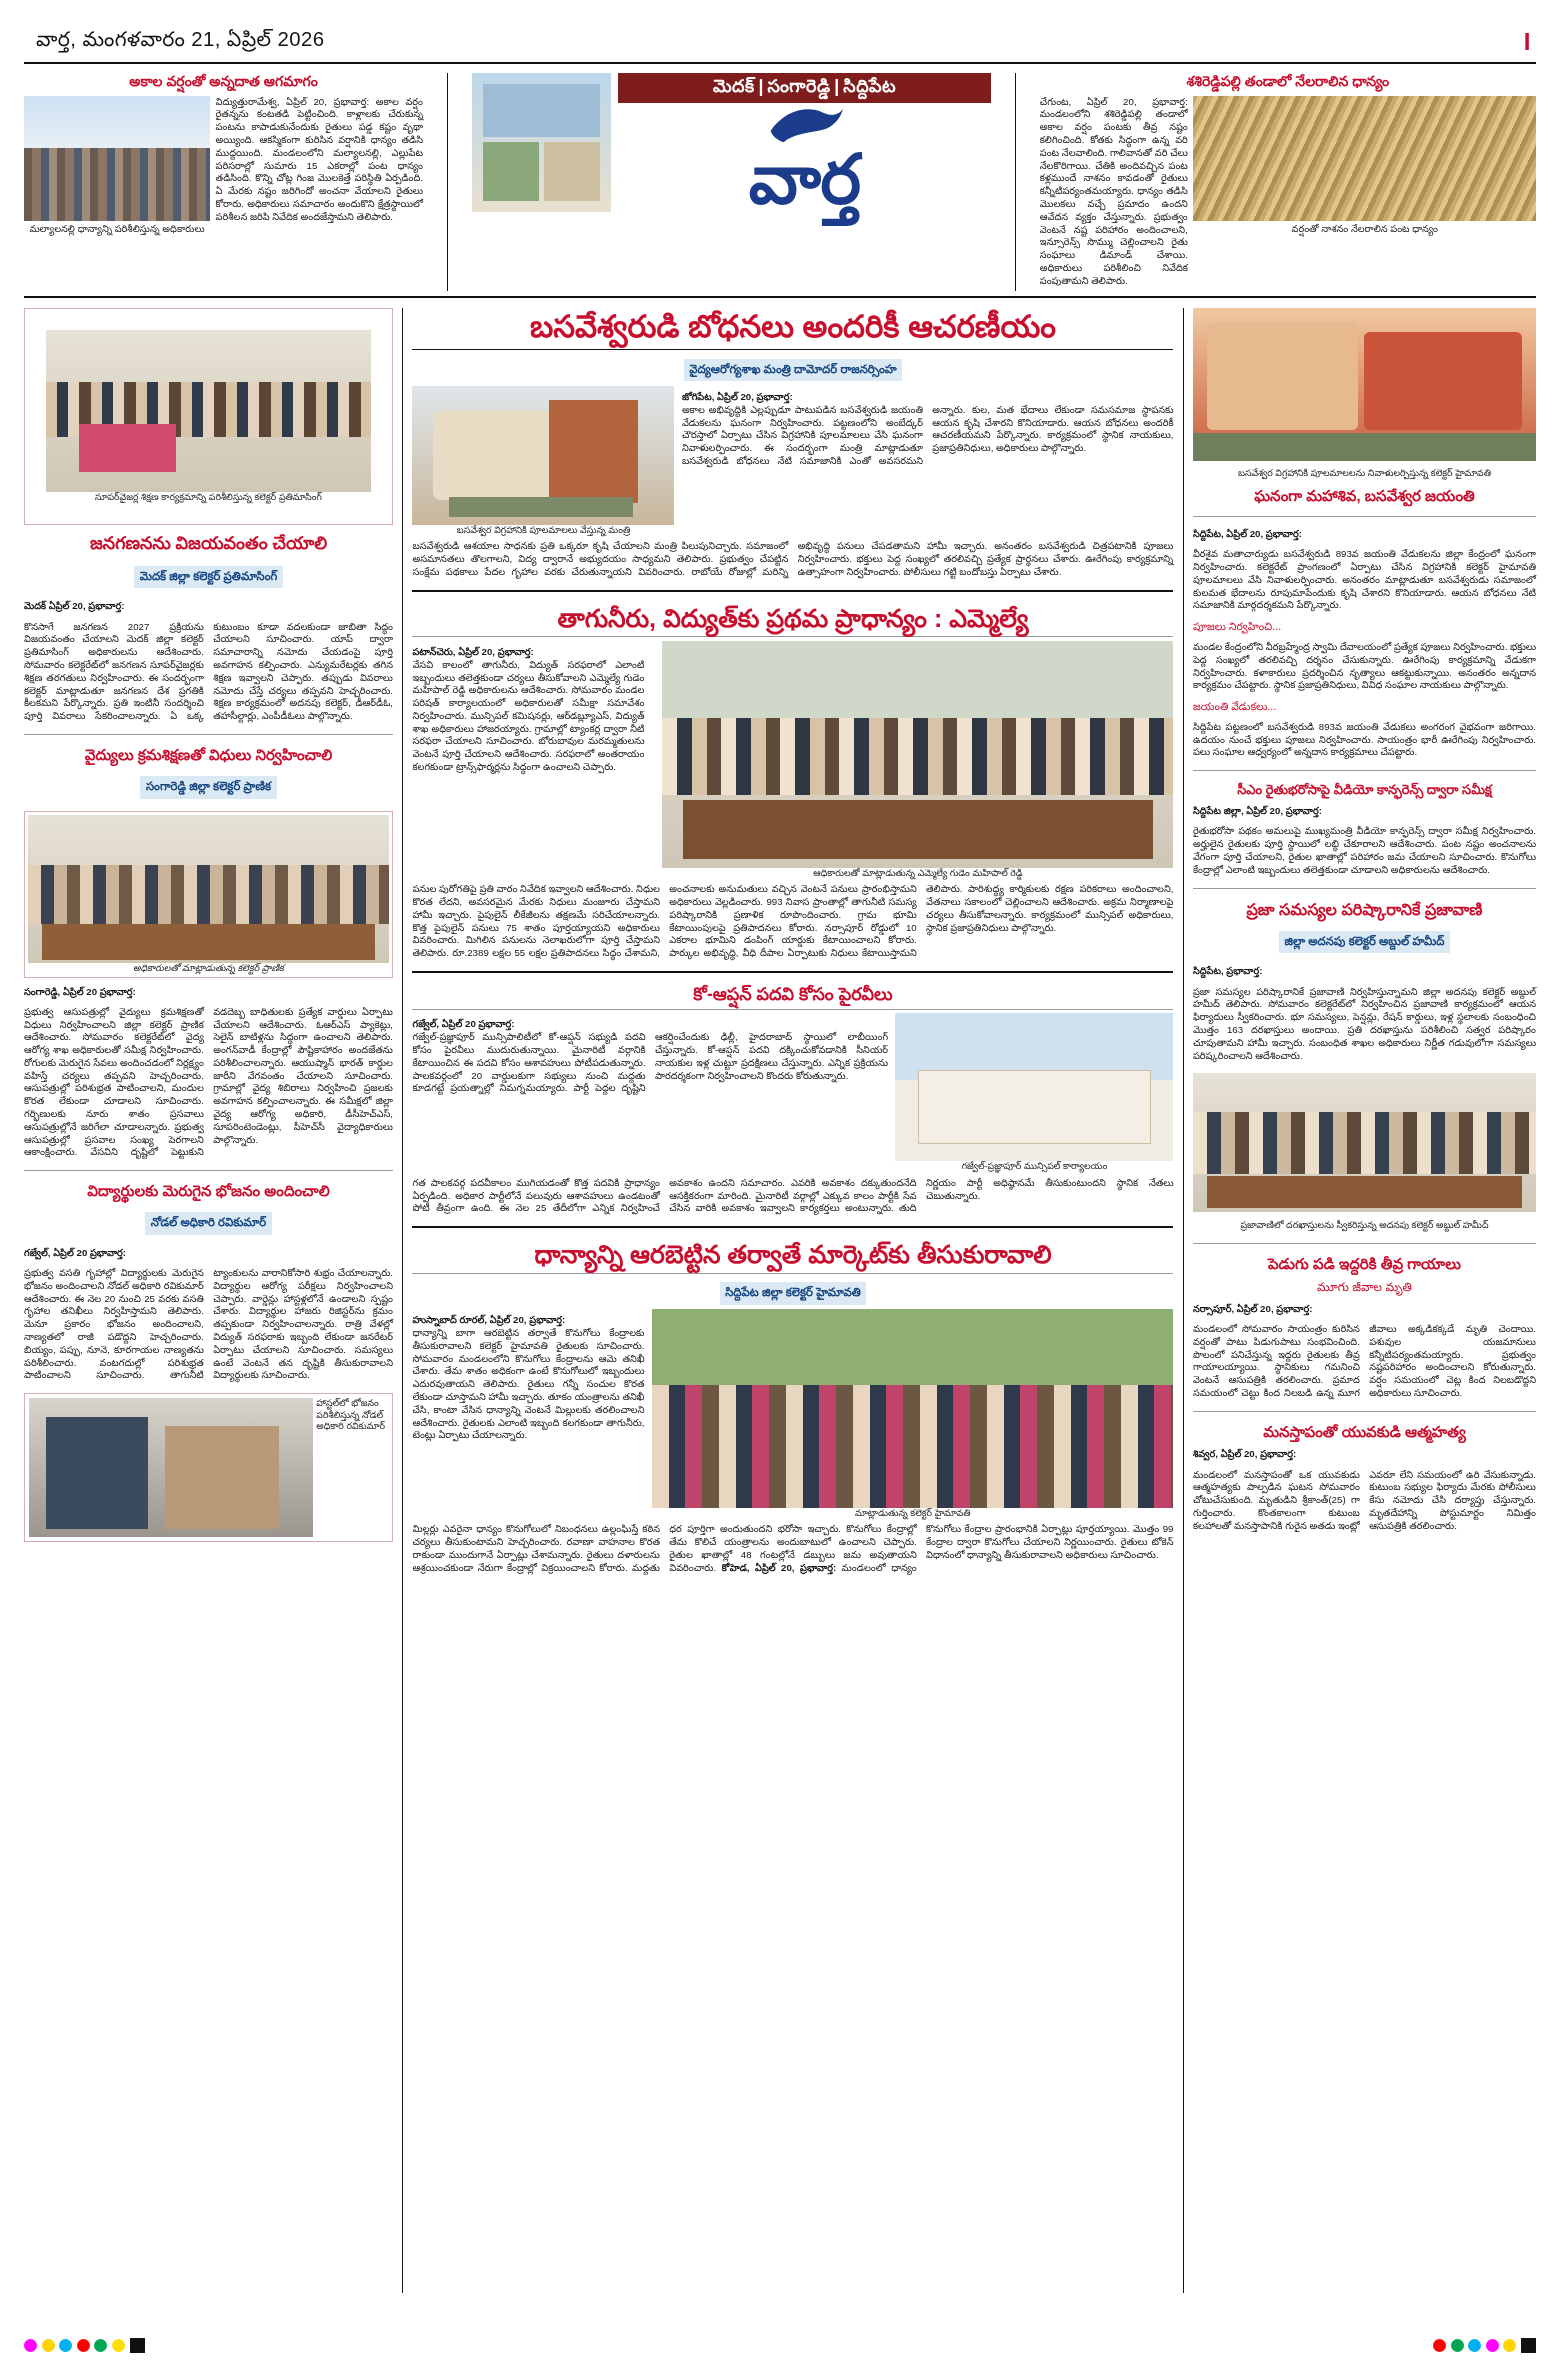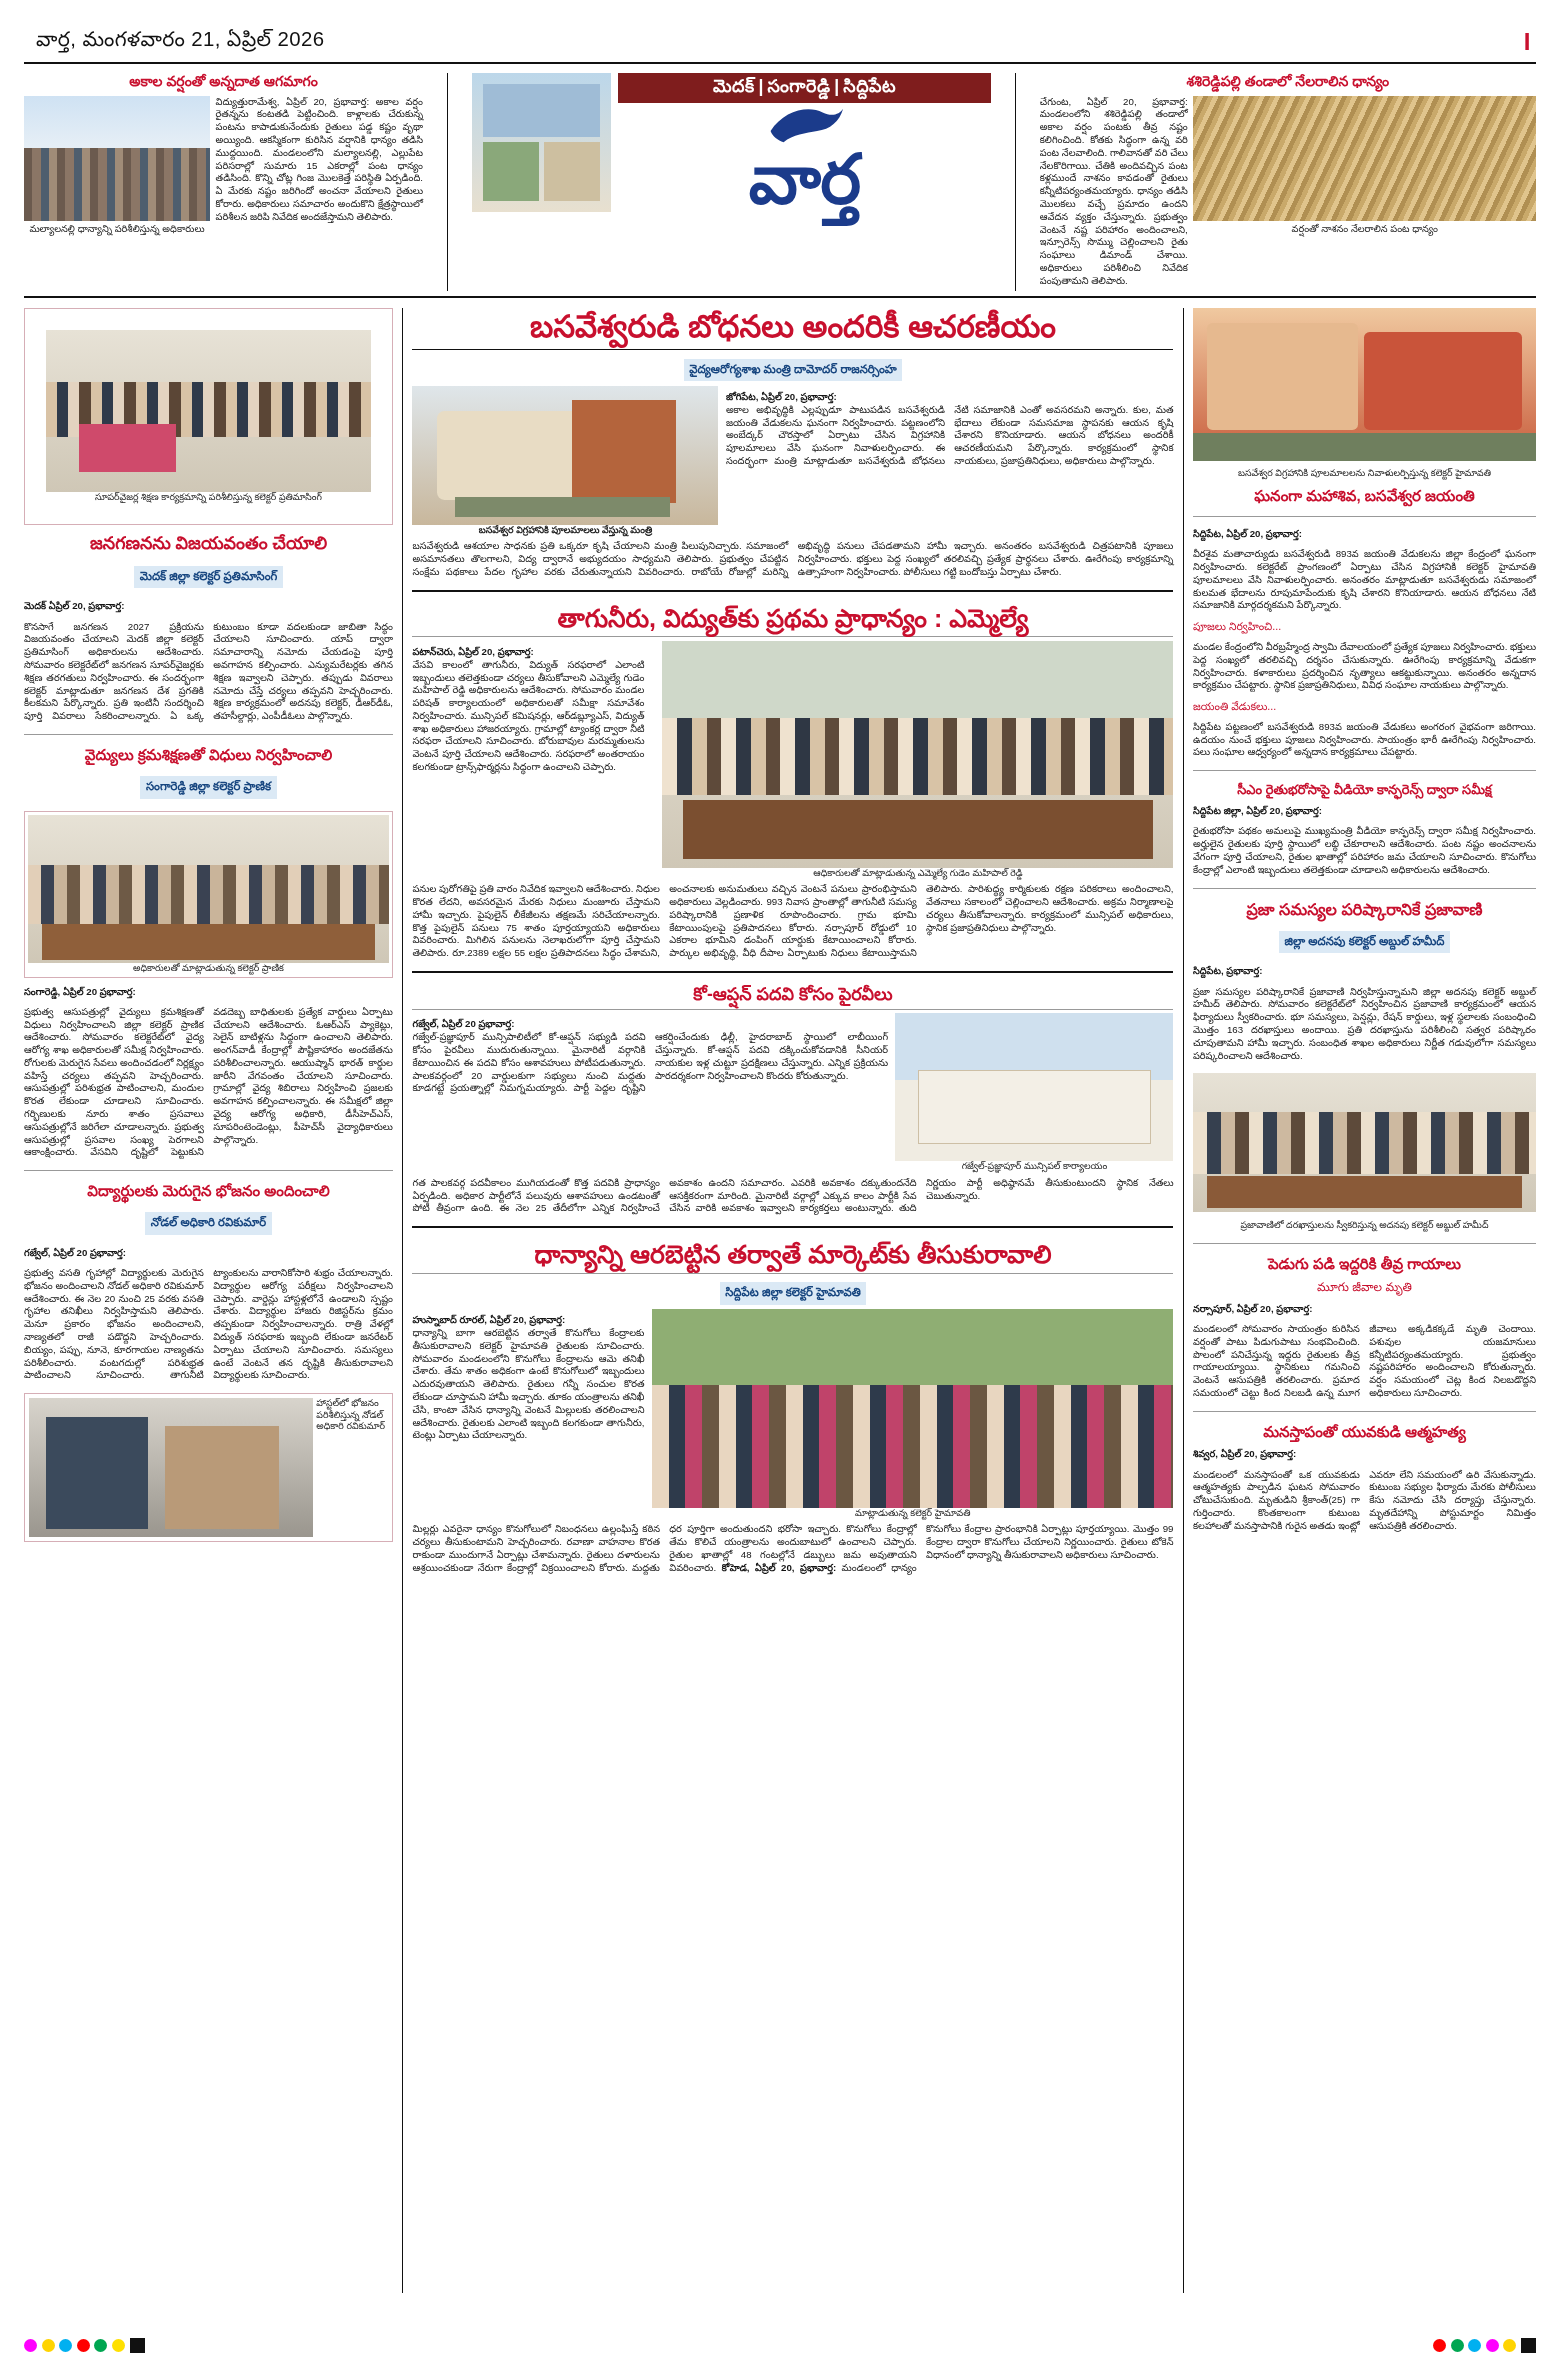--- a/index.html
+++ b/index.html
@@ -203,21 +203,21 @@
 
       <div class="headline-red h-m">జనగణనను విజయవంతం చేయాలి</div>
       <div class="bycenter"><span class="byline">మెదక్ జిల్లా కలెక్టర్ ప్రతిమాసింగ్</span></div>
       <div class="txt" style="font-weight:bold;display:inline;">మెదక్ ఏప్రిల్ 20, ప్రభావార్త:</div>
       <div class="txt colsplit2">కొనసాగే జనగణన 2027 ప్రక్రియను విజయవంతం చేయాలని మెదక్ జిల్లా కలెక్టర్ ప్రతిమాసింగ్ అధికారులను ఆదేశించారు. సోమవారం కలెక్టరేట్‌లో జనగణన సూపర్‌వైజర్లకు శిక్షణ తరగతులు నిర్వహించారు. ఈ సందర్భంగా కలెక్టర్ మాట్లాడుతూ జనగణన దేశ ప్రగతికి కీలకమని పేర్కొన్నారు. ప్రతి ఇంటినీ సందర్శించి పూర్తి వివరాలు సేకరించాలన్నారు. ఏ ఒక్క కుటుంబం కూడా వదలకుండా జాబితా సిద్ధం చేయాలని సూచించారు. యాప్ ద్వారా సమాచారాన్ని నమోదు చేయడంపై పూర్తి అవగాహన కల్పించారు. ఎన్యుమరేటర్లకు తగిన శిక్షణ ఇవ్వాలని చెప్పారు. తప్పుడు వివరాలు నమోదు చేస్తే చర్యలు తప్పవని హెచ్చరించారు. శిక్షణ కార్యక్రమంలో అదనపు కలెక్టర్, డీఆర్‌డీఓ, తహసీల్దార్లు, ఎంపీడీఓలు పాల్గొన్నారు.</div>
 
       <div class="hl thin"></div>
 
       <div class="headline-red h-s">వైద్యులు క్రమశిక్షణతో విధులు నిర్వహించాలి</div>
       <div class="bycenter"><span class="byline">సంగారెడ్డి జిల్లా కలెక్టర్ ప్రాణిక</span></div>
-      <div class="frame" style="padding:3px;">
+      <div class="frame" style="padding:3px;font-style:italic;">
         <div class="photo" style="height:148px;">
           <div class="ph-room"></div>
           <div style="position:absolute;left:0;right:0;top:34%;height:40%;background:repeating-linear-gradient(90deg,#e2cfb8 0 13px,#3a4252 13px 26px,#c9b49a 26px 39px,#6e5a46 39px 52px);"></div>
           <div class="ph-table" style="top:74%;bottom:2%;"></div>
         </div>
         <div class="smallcap">అధికారులతో మాట్లాడుతున్న కలెక్టర్ ప్రాణిక</div>
       </div>
       <div class="txt" style="font-weight:bold;">సంగారెడ్డి, ఏప్రిల్ 20 ప్రభావార్త:</div>
       <div class="txt colsplit2">ప్రభుత్వ ఆసుపత్రుల్లో వైద్యులు క్రమశిక్షణతో విధులు నిర్వహించాలని జిల్లా కలెక్టర్ ప్రాణిక ఆదేశించారు. సోమవారం కలెక్టరేట్‌లో వైద్య ఆరోగ్య శాఖ అధికారులతో సమీక్ష నిర్వహించారు. రోగులకు మెరుగైన సేవలు అందించడంలో నిర్లక్ష్యం వహిస్తే చర్యలు తప్పవని హెచ్చరించారు. ఆసుపత్రుల్లో పరిశుభ్రత పాటించాలని, మందుల కొరత లేకుండా చూడాలని సూచించారు. గర్భిణులకు నూరు శాతం ప్రసవాలు ఆసుపత్రుల్లోనే జరిగేలా చూడాలన్నారు. ప్రభుత్వ ఆసుపత్రుల్లో ప్రసవాల సంఖ్య పెరగాలని ఆకాంక్షించారు. వేసవిని దృష్టిలో పెట్టుకుని వడదెబ్బ బాధితులకు ప్రత్యేక వార్డులు ఏర్పాటు చేయాలని ఆదేశించారు. ఓఆర్‌ఎస్ ప్యాకెట్లు, సెలైన్ బాటిళ్లను సిద్ధంగా ఉంచాలని తెలిపారు. అంగన్‌వాడీ కేంద్రాల్లో పౌష్టికాహారం అందజేతను పరిశీలించాలన్నారు. ఆయుష్మాన్ భారత్ కార్డుల జారీని వేగవంతం చేయాలని సూచించారు. గ్రామాల్లో వైద్య శిబిరాలు నిర్వహించి ప్రజలకు అవగాహన కల్పించాలన్నారు. ఈ సమీక్షలో జిల్లా వైద్య ఆరోగ్య అధికారి, డీసీహెచ్‌ఎస్, సూపరింటెండెంట్లు, పీహెచ్‌సీ వైద్యాధికారులు పాల్గొన్నారు.</div>
 
@@ -242,21 +242,21 @@
 
     <div class="vline"></div>
 
     <div class="col col-mid">
 
       <div>
         <div class="headline-red h-xl">బసవేశ్వరుడి బోధనలు అందరికీ ఆచరణీయం</div>
         <div class="hl"></div>
         <div class="bycenter"><span class="byline">వైద్యఆరోగ్యశాఖ మంత్రి దామోదర్ రాజనర్సింహ</span></div>
         <div style="display:flex;gap:7.4px;">
-          <div style="width:306px;font-weight:bold;">
+          <div style="width:262px;">
             <div class="photo" style="height:139px;">
               <div class="ph-horse"></div>
               <div style="position:absolute;left:8%;top:18%;width:60%;height:64%;background:#e8dcc4;border-radius:7.4px;"></div>
               <div style="position:absolute;left:52%;top:10%;width:34%;height:74%;background:#b4643c;"></div>
               <div style="position:absolute;left:14%;bottom:6%;width:70%;height:14%;background:#7d8a6a;"></div>
             </div>
             <div class="smallcap">బసవేశ్వర విగ్రహానికి పూలమాలలు వేస్తున్న మంత్రి</div>
           </div>
           <div style="flex:1;">
             <span class="txt" style="font-weight:bold;">జోగిపేట, ఏప్రిల్ 20, ప్రభావార్త:</span>

